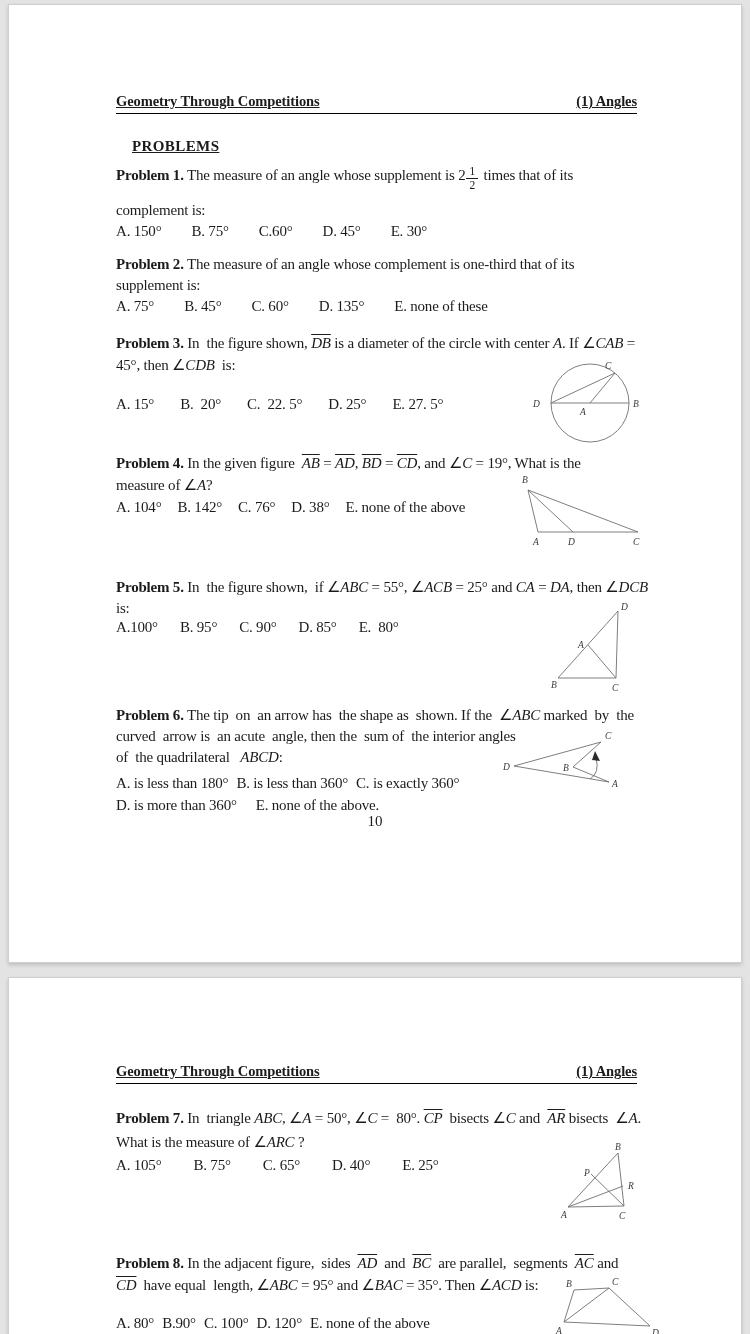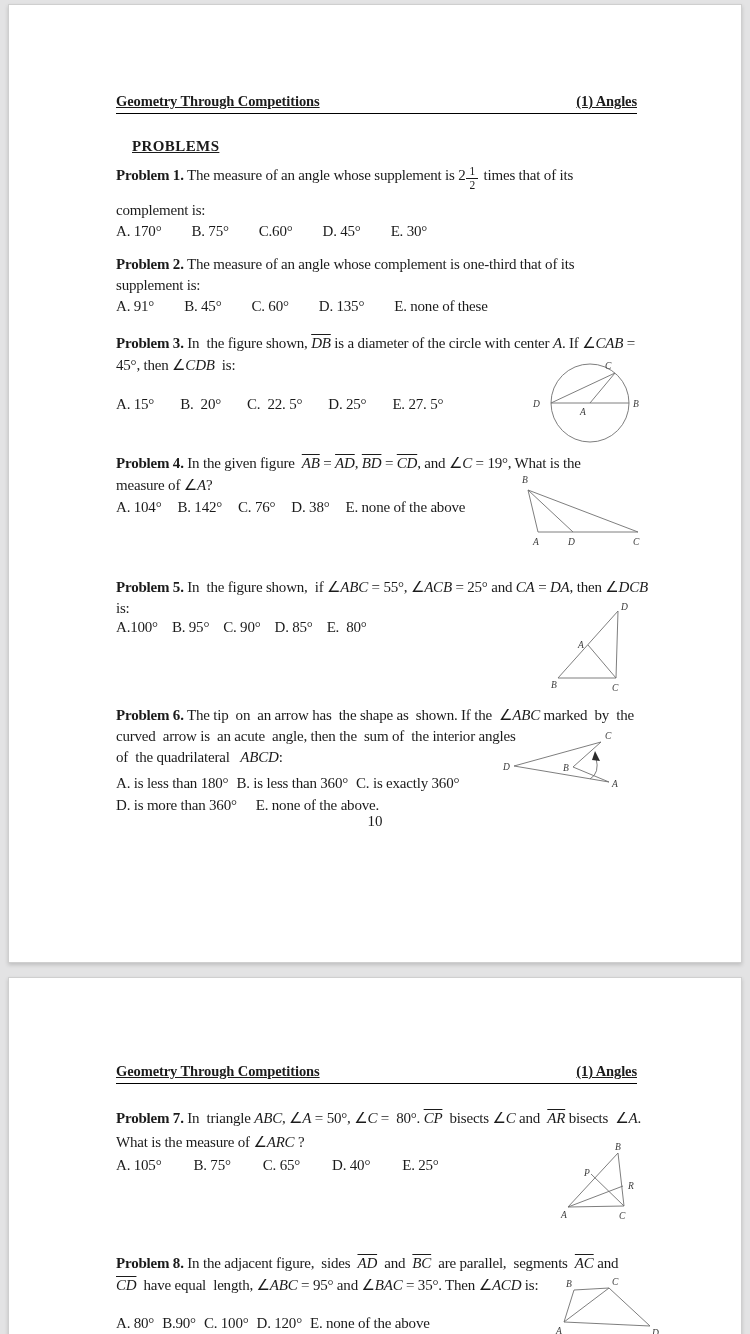--- a/index.html
+++ b/index.html
@@ -63,25 +63,25 @@
   <div class="page page1">
     <div class="pheader" style="top:88px">
       <span>Geometry Through Competitions</span>
       <span>(1) Angles</span>
     </div>
 
     <div class="section-title" style="top:133px">PROBLEMS</div>
 
     <div class="tline" style="top:160px"><span class="b">Problem 1.</span><span> The measure of an angle whose supplement is </span><span>2</span><span class="frac"><span class="num">1</span><span class="den">2</span></span><span> times that of its</span></div>
     <div class="tline" style="top:196px"><span>complement is:</span></div>
-    <div class="opts" style="top:217px;gap:30px"><span class="opt">A. 170°</span><span class="opt">B. 75°</span><span class="opt">C.60°</span><span class="opt">D. 45°</span><span class="opt">E. 30°</span></div>
+    <div class="opts" style="top:217px;gap:30px"><span class="opt">A. 150°</span><span class="opt">B. 75°</span><span class="opt">C.60°</span><span class="opt">D. 45°</span><span class="opt">E. 30°</span></div>
 
     <div class="tline" style="top:250px"><span class="b">Problem 2.</span><span> The measure of an angle whose complement is one-third that of its</span></div>
     <div class="tline" style="top:271px"><span>supplement is:</span></div>
-    <div class="opts" style="top:292px;gap:30px"><span class="opt">A. 91°</span><span class="opt">B. 45°</span><span class="opt">C. 60°</span><span class="opt">D. 135°</span><span class="opt">E. none of these</span></div>
+    <div class="opts" style="top:292px;gap:30px"><span class="opt">A. 75°</span><span class="opt">B. 45°</span><span class="opt">C. 60°</span><span class="opt">D. 135°</span><span class="opt">E. none of these</span></div>
 
     <div class="tline" style="top:329px"><span class="b">Problem 3.</span><span> In  the figure shown, </span><span class="i ov">DB</span><span> is a diameter of the circle with center </span><span class="i">A</span><span>. If ∠</span><span class="i">CAB</span><span> =</span></div>
     <div class="tline" style="top:351px"><span>45°, then ∠</span><span class="i">CDB</span><span>  is:</span></div>
     <div class="opts" style="top:390px;gap:26px"><span class="opt">A. 15°</span><span class="opt">B.  20°</span><span class="opt">C.  22. 5°</span><span class="opt">D. 25°</span><span class="opt">E. 27. 5°</span></div>
 
     <svg class="fig" style="left:516px;top:350px" width="128" height="94" viewBox="0 0 128 94">
       <circle cx="65" cy="48" r="39"></circle>
       <line x1="26" y1="48" x2="104" y2="48"></line>
       <line x1="26" y1="48" x2="90" y2="18"></line>
       <line x1="65" y1="48" x2="90" y2="18"></line>
@@ -101,21 +101,21 @@
       <line x1="15" y1="19" x2="125" y2="61"></line>
       <line x1="25" y1="61" x2="125" y2="61"></line>
       <text x="9" y="12">B</text>
       <text x="20" y="74">A</text>
       <text x="55" y="74">D</text>
       <text x="120" y="74">C</text>
     </svg>
 
     <div class="tline" style="top:573px"><span class="b">Problem 5.</span><span> In  the figure shown,  if ∠</span><span class="i">ABC</span><span> = 55°, ∠</span><span class="i">ACB</span><span> = 25° and </span><span class="i">CA</span><span> = </span><span class="i">DA</span><span>, then ∠</span><span class="i">DCB</span></div>
     <div class="tline" style="top:594px"><span>is:</span></div>
-    <div class="opts" style="top:613px;gap:14px"><span class="opt">A.100°</span><span class="opt">B. 95°</span><span class="opt">C. 90°</span><span class="opt">D. 85°</span><span class="opt">E.  80°</span></div>
+    <div class="opts" style="top:613px;gap:22px"><span class="opt">A.100°</span><span class="opt">B. 95°</span><span class="opt">C. 90°</span><span class="opt">D. 85°</span><span class="opt">E.  80°</span></div>
 
     <svg class="fig" style="left:540px;top:596px" width="85" height="95" viewBox="0 0 85 95">
       <line x1="9" y1="77" x2="69" y2="10"></line>
       <line x1="69" y1="10" x2="67" y2="77"></line>
       <line x1="9" y1="77" x2="67" y2="77"></line>
       <line x1="39" y1="44" x2="67" y2="77"></line>
       <text x="72" y="9">D</text>
       <text x="29" y="47">A</text>
       <text x="2" y="87">B</text>
       <text x="63" y="90">C</text>

